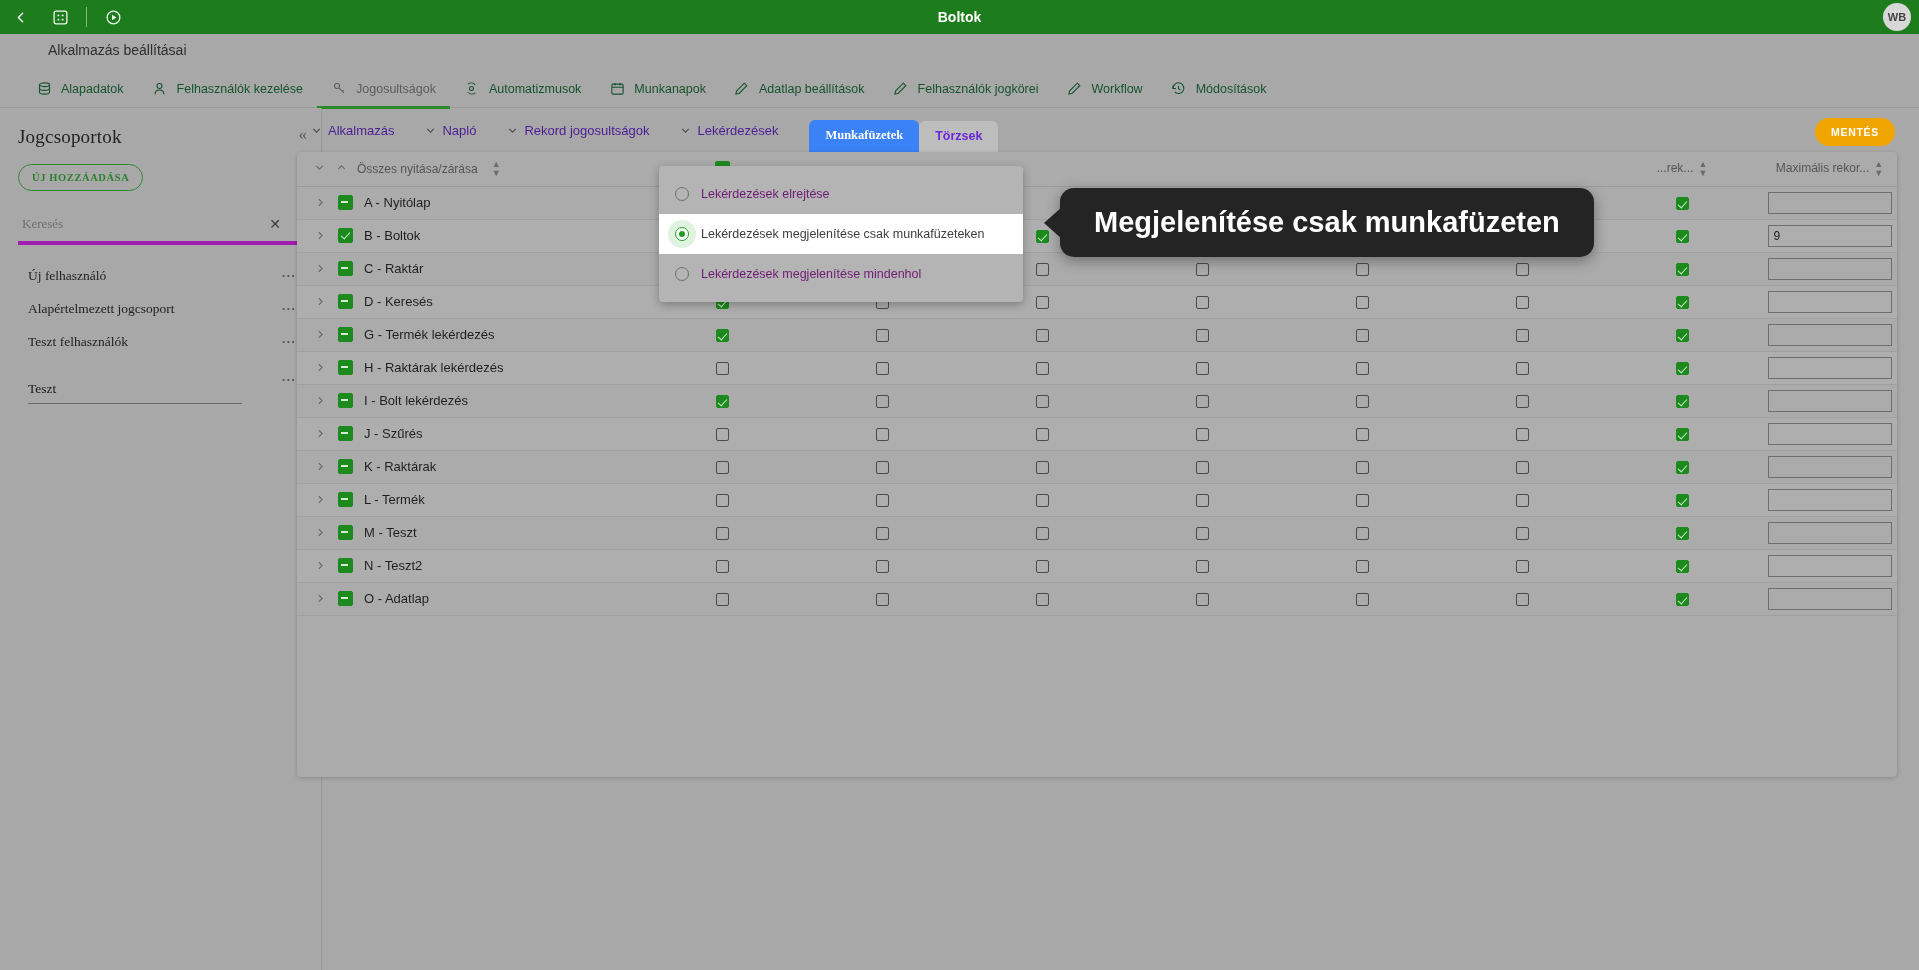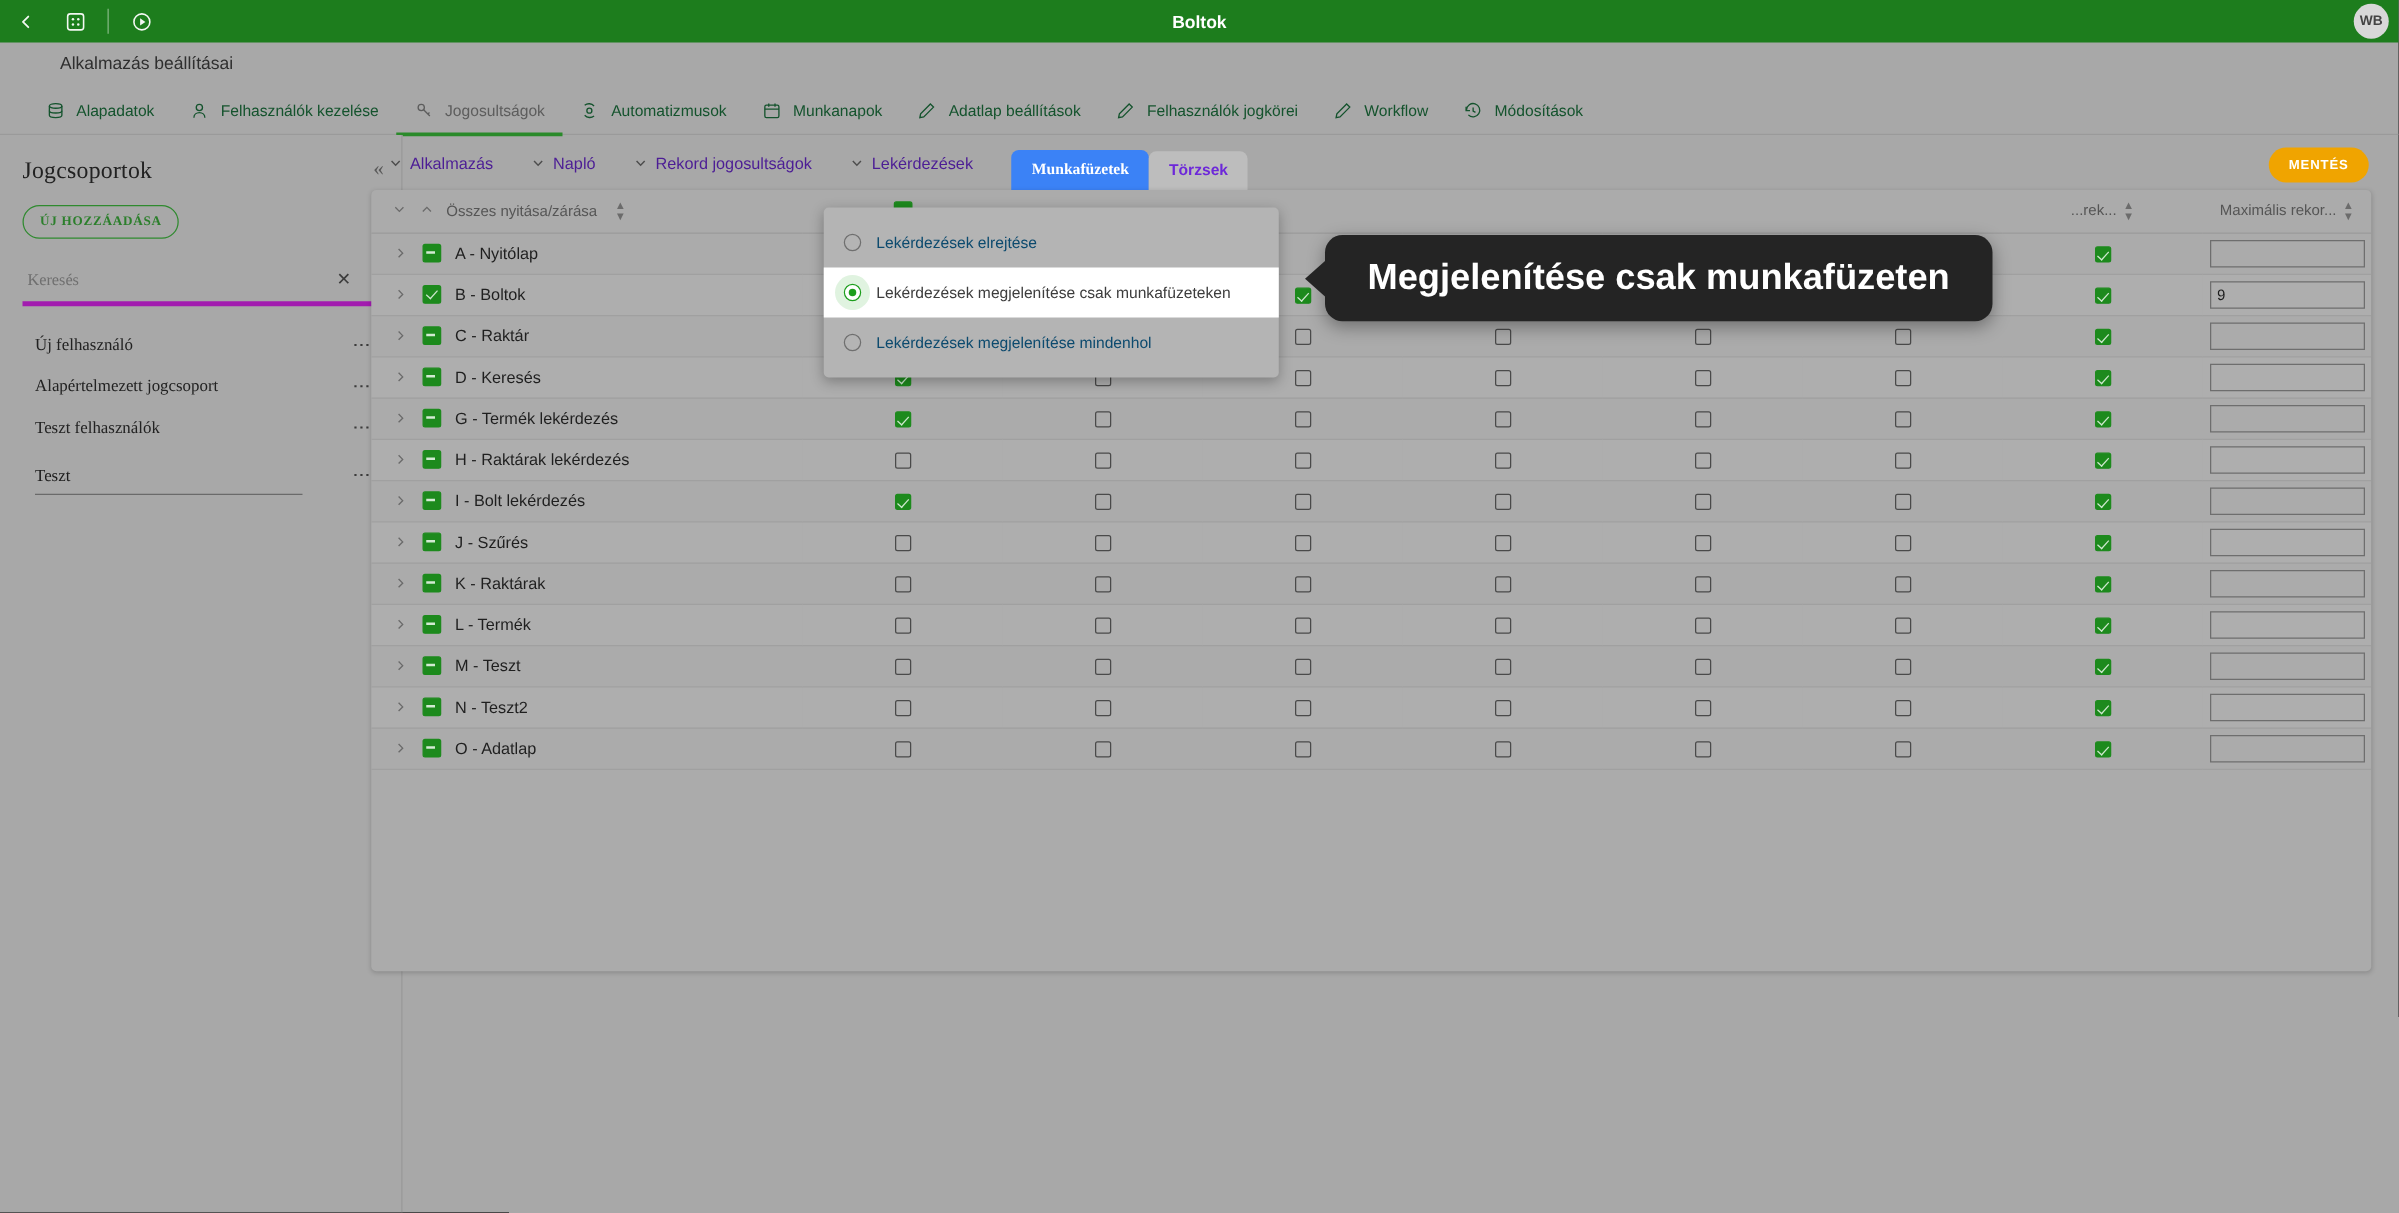--- a/index.html
+++ b/index.html
@@ -225,21 +225,21 @@
     position: absolute; left: 659px; top: 166px; width: 364px;
     background: #b4b4b4;
     border-radius: 4px;
     box-shadow: 0 3px 10px rgba(0,0,0,.28);
     padding: 8px 0;
     z-index: 30;
   }
   .dd-item {
     display: flex; align-items: center; gap: 12px;
     height: 40px; padding-left: 16px;
-    font-size: 12.5px; color: #0c4a6e;
+    font-size: 12.5px; color: #701a75;
   }
   .dd-item.active { background: #ffffff; color: #3d3d3d; }
   .radio {
     width: 14px; height: 14px; border-radius: 50%;
     border: 1.5px solid #6f6f6f; flex: 0 0 auto; position: relative;
   }
   .dd-item.active .radio {
     border-color: #1d9e1d;
     box-shadow: 0 0 0 7px rgba(60,180,60,.16);
   }
@@ -417,21 +417,21 @@
         <span class="dots">⋮</span>
       </div>
       <div class="sb-item">
         <span>Alapértelmezett jogcsoport</span>
         <span class="dots">⋮</span>
       </div>
       <div class="sb-item">
         <span>Teszt felhasználók</span>
         <span class="dots">⋮</span>
       </div>
-      <div class="sb-item editing" style="height:46px;align-items:center;">
+      <div class="sb-item editing" style="height:46px;align-items:flex-end;">
         <div class="edit-box">Teszt</div>
         <span class="dots" style="top:22px;">⋮</span>
       </div>
     </div>
   </div>
 
   <div class="content">
 
     <div class="subnav">
       <div class="crumb">

